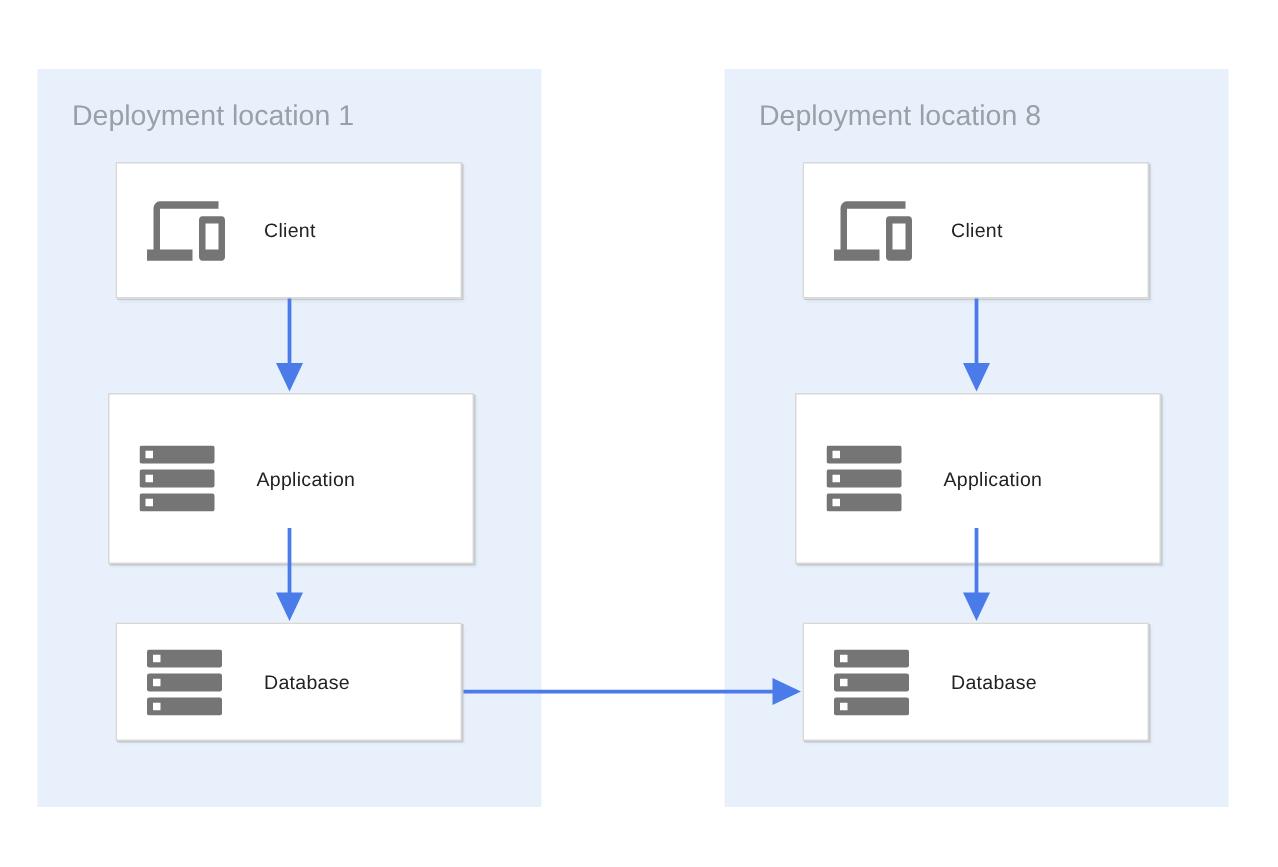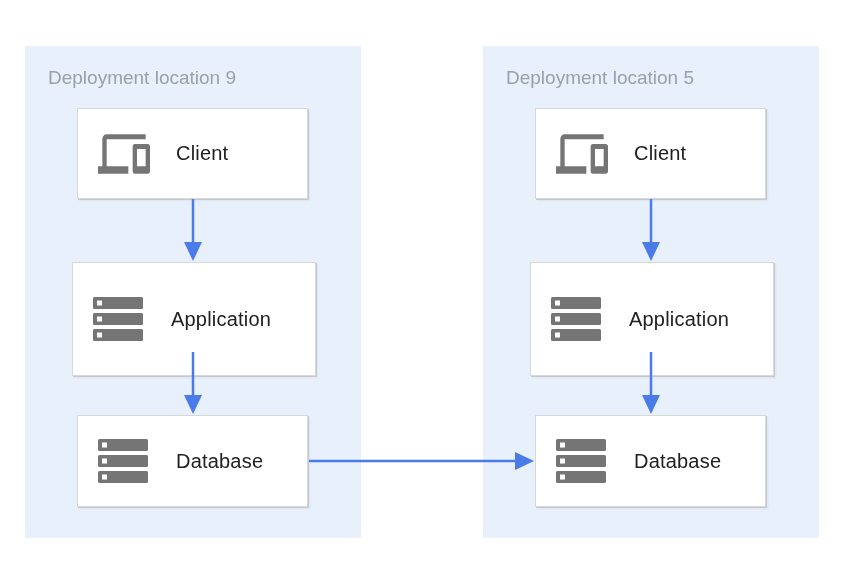--- a/index.html
+++ b/index.html
@@ -43,51 +43,51 @@
     position: absolute;
     background: var(--box-bg);
     border: 1px solid var(--box-border);
     box-shadow: 1px 1px 0 var(--box-shadow), 2px 2px 2px rgba(0,0,0,0.05);
     display: flex;
     align-items: center;
     padding-left: 20px;
   }
   .node-client      { left: 52px; top: 62px;  width: 231px; height: 91px; }
   .node-application { left: 47px; top: 216px; width: 244px; height: 114px; }
-  .node-database    { left: 52px; top: 369px; width: 231px; height: 92px; }
+  .node-database    { left: 52px; top: 369px; width: 231px; height: 79px; }
   .node .icon {
     flex: 0 0 auto;
     display: flex;
     align-items: center;
     justify-content: center;
   }
   .node .label {
     margin-left: 26px;
-    font-size: 20px;
+    font-size: 13px;
     color: var(--label-text);
     letter-spacing: 0.2px;
     white-space: nowrap;
   }
   svg.arrow-layer {
     position: absolute;
     left: 0; top: 0;
     width: 852px;
     height: 578px;
     pointer-events: none;
   }
   svg.arrow-layer line    { stroke: var(--arrow); stroke-width: 2.5; }
   svg.arrow-layer polygon { fill: var(--arrow); }
 </style>
 </head>
 <body>
 
 <div class="canvas">
 
   <div class="panel loc1">
-    <div class="panel-title">Deployment location 9</div>
+    <div class="panel-title">Deployment location 1</div>
 
     <div class="node node-client">
       <span class="icon">
         <svg width="52" height="42" viewBox="0 3.5 24 17" preserveAspectRatio="none" aria-hidden="true">
           <path fill="var(--icon-gray)" d="M4 6h18V4H4c-1.1 0-2 .9-2 2v11H0v3h14v-3H4V6zm19 2h-6c-.55 0-1 .45-1 1v10c0 .55.45 1 1 1h6c.55 0 1-.45 1-1V9c0-.55-.45-1-1-1zm-1 9h-4v-7h4v7z"></path>
         </svg>
       </span>
       <span class="label">Client</span>
     </div>
 
@@ -122,21 +122,21 @@
             <rect x="4" y="19.5" width="5" height="5"></rect>
             <rect x="4" y="35.5" width="5" height="5"></rect>
           </g>
         </svg>
       </span>
       <span class="label">Database</span>
     </div>
   </div>
 
   <div class="panel loc2">
-    <div class="panel-title">Deployment location 5</div>
+    <div class="panel-title">Deployment location 8</div>
 
     <div class="node node-client">
       <span class="icon">
         <svg width="52" height="42" viewBox="0 3.5 24 17" preserveAspectRatio="none" aria-hidden="true">
           <path fill="var(--icon-gray)" d="M4 6h18V4H4c-1.1 0-2 .9-2 2v11H0v3h14v-3H4V6zm19 2h-6c-.55 0-1 .45-1 1v10c0 .55.45 1 1 1h6c.55 0 1-.45 1-1V9c0-.55-.45-1-1-1zm-1 9h-4v-7h4v7z"></path>
         </svg>
       </span>
       <span class="label">Client</span>
     </div>
 

